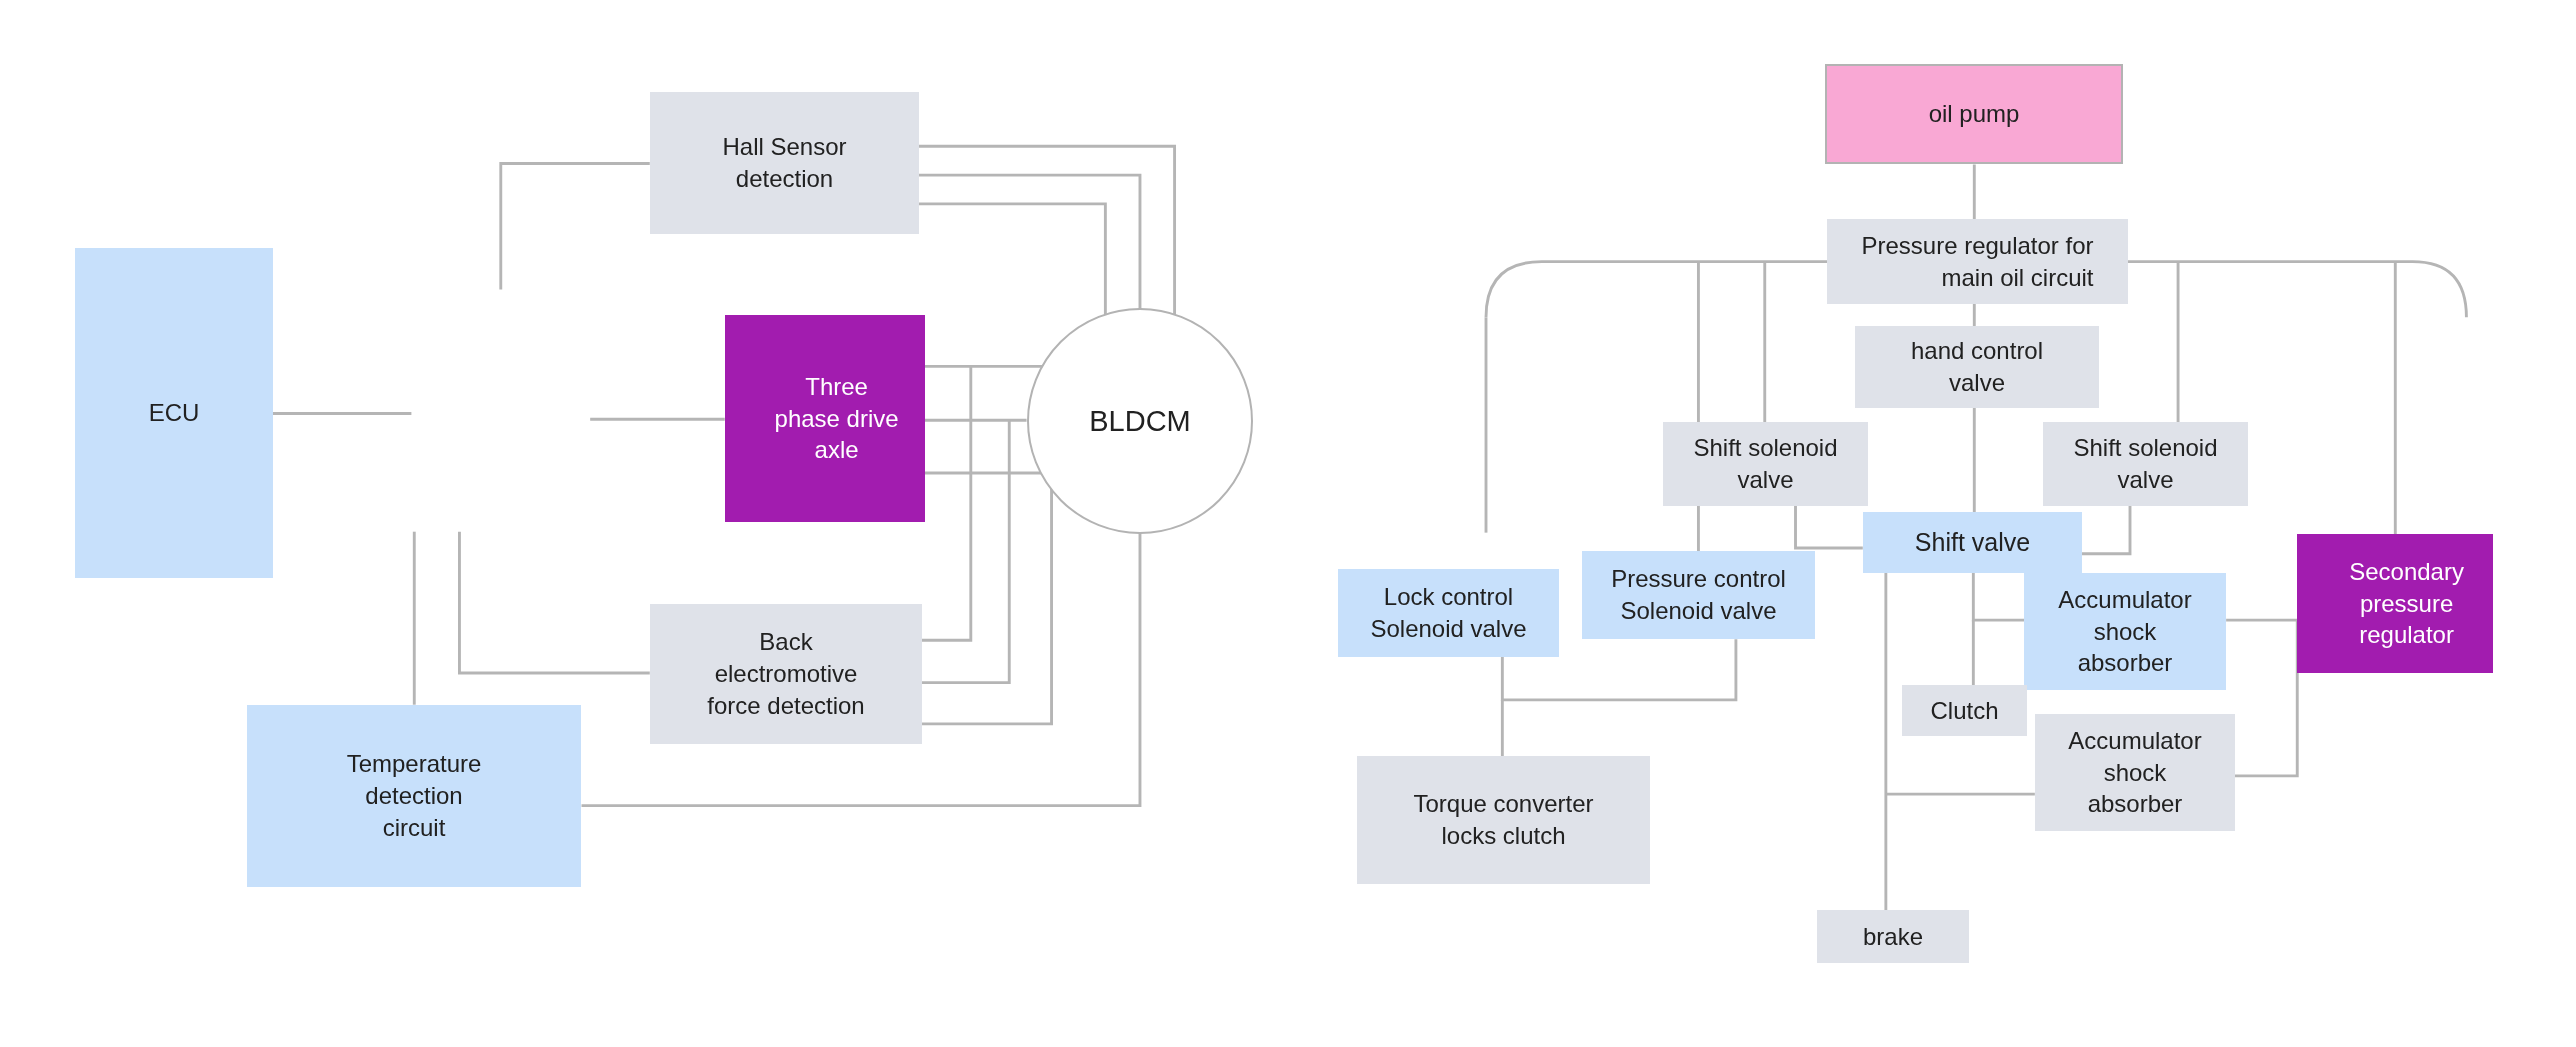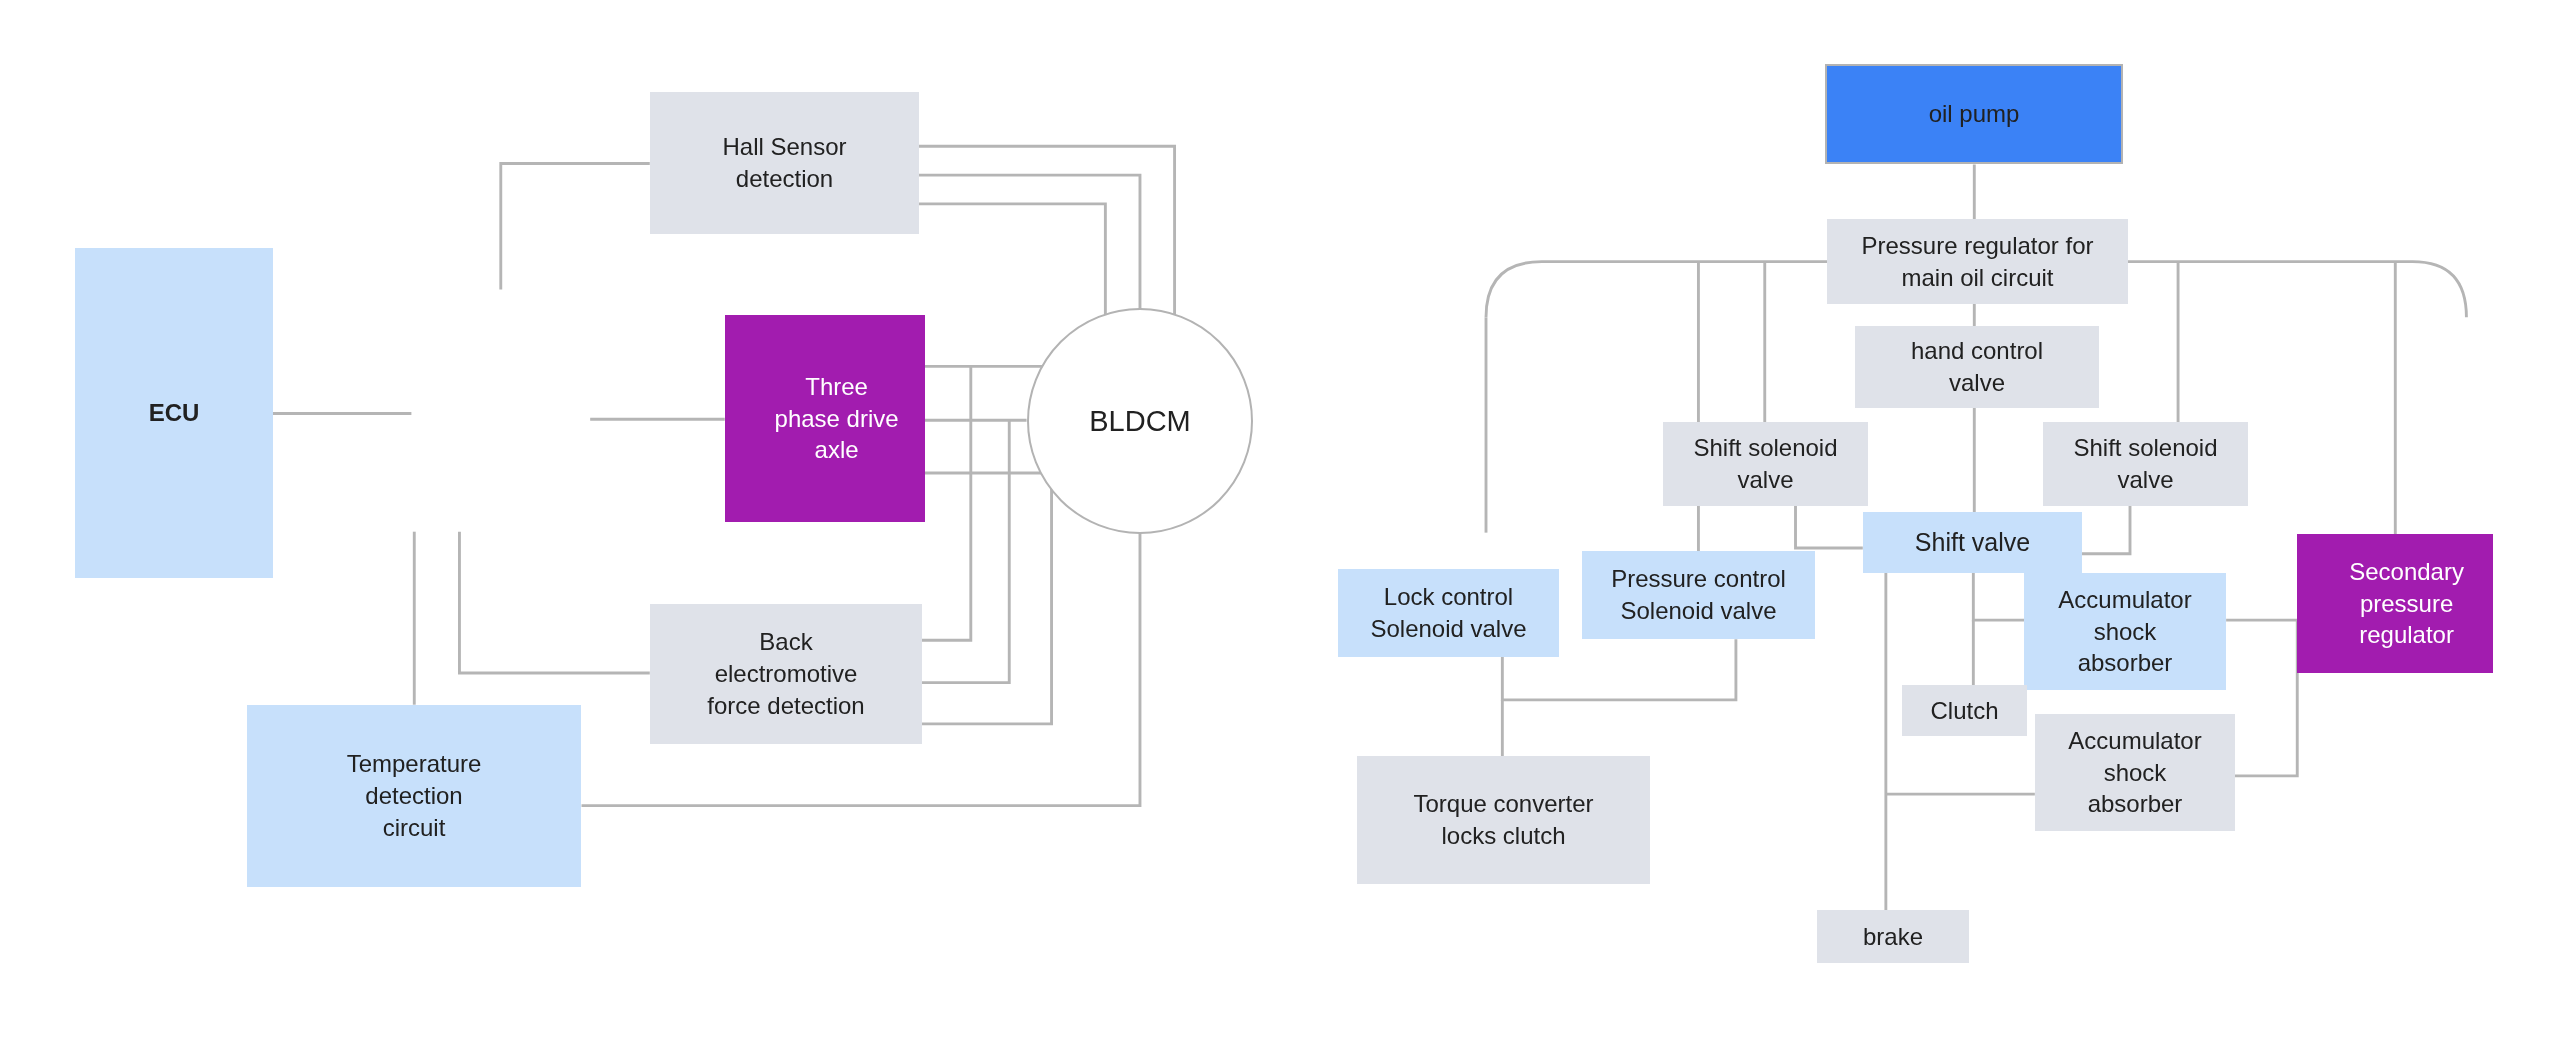--- a/index.html
+++ b/index.html
@@ -2,21 +2,21 @@
 <html><head>
 <meta charset="utf-8">
 <style>
   html,body{margin:0;padding:0;background:#ffffff;}
   body{font-family:"Liberation Sans","DejaVu Sans",sans-serif;}
   #stage{position:relative;width:2576px;height:1048px;background:#ffffff;overflow:hidden;}
   .node{position:absolute;box-sizing:border-box;display:flex;align-items:center;justify-content:center;text-align:center;line-height:1.32;color:#212121;z-index:5;padding:1.9px 5.8px;}
   .grey{background:#dfe2e9;}
   .lblue{background:#c7e0fb;}
   .dblue{background:#a21caf;color:#ffffff;padding-left:29px;}
-  .white{background:#3b82f6;border:2.9px solid #b3b3b3;}
+  .white{background:#f9a8d4;border:2.9px solid #b3b3b3;}
   .circle{border:2.9px solid #b3b3b3;border-radius:50%;background:#ffffff;}
   svg#wires{position:absolute;left:0;top:0;width:2576px;height:1048px;z-index:1;}
   svg#wires path,svg#wires line{fill:none;stroke:#b5b5b5;stroke-width:3;}
 </style>
 </head>
 <body>
 
 <div id="stage">
 
   <svg id="wires" viewBox="0 0 2680 1090">
@@ -76,21 +76,21 @@
 
     <line x1="2053" y1="645" x2="2053" y2="713"></line>
 
     <line x1="1962" y1="826" x2="2117" y2="826"></line>
 
     <path d="M2316,645 L2390,645"></path>
 
     <path d="M2325,807 L2390,807 L2390,645"></path>
   </svg>
 
-  <div class="node lblue" style="left:75px;top:248px;width:198px;height:330px;font-size:24px;font-weight:bold;">ECU</div>
+  <div class="node lblue" style="left:75px;top:248px;width:198px;height:330px;font-size:24px;">ECU</div>
 
 
   <div class="node grey" style="left:650px;top:92px;width:269px;height:142px;font-size:24px;white-space:pre-line;">Hall Sensor
 detection</div>
 
   <div class="node dblue" style="left:725px;top:315px;width:200px;height:207px;font-size:24px;white-space:pre-line;">Three
 phase drive
 axle</div>
 
   <div class="node grey" style="left:650px;top:604px;width:272px;height:140px;font-size:24px;white-space:pre-line;">Back
@@ -98,21 +98,21 @@
 force detection</div>
 
   <div class="node circle" style="left:1027px;top:308px;width:226px;height:226px;font-size:29px;">BLDCM</div>
 
   <div class="node lblue" style="left:247px;top:705px;width:334px;height:182px;font-size:24px;white-space:pre-line;">Temperature
 detection
 circuit</div>
 
   <div class="node white" style="left:1825px;top:64px;width:298px;height:100px;font-size:24px;">oil  pump</div>
 
-  <div class="node grey" style="left:1827px;top:219px;width:301px;height:85px;font-size:24px;white-space:pre-line;">Pressure regulator for
+  <div class="node grey" style="left:1827px;top:219px;width:301px;height:85px;font-size:24px;white-space:pre-line;text-align:right;">Pressure regulator for
 main oil  circuit</div>
 
   <div class="node grey" style="left:1855px;top:326px;width:244px;height:82px;font-size:24px;white-space:pre-line;">hand control
 valve</div>
 
   <div class="node grey" style="left:1663px;top:422px;width:205px;height:84px;font-size:24px;white-space:pre-line;">Shift solenoid
 valve</div>
 
   <div class="node grey" style="left:2043px;top:422px;width:205px;height:84px;font-size:24px;white-space:pre-line;">Shift solenoid
 valve</div>

